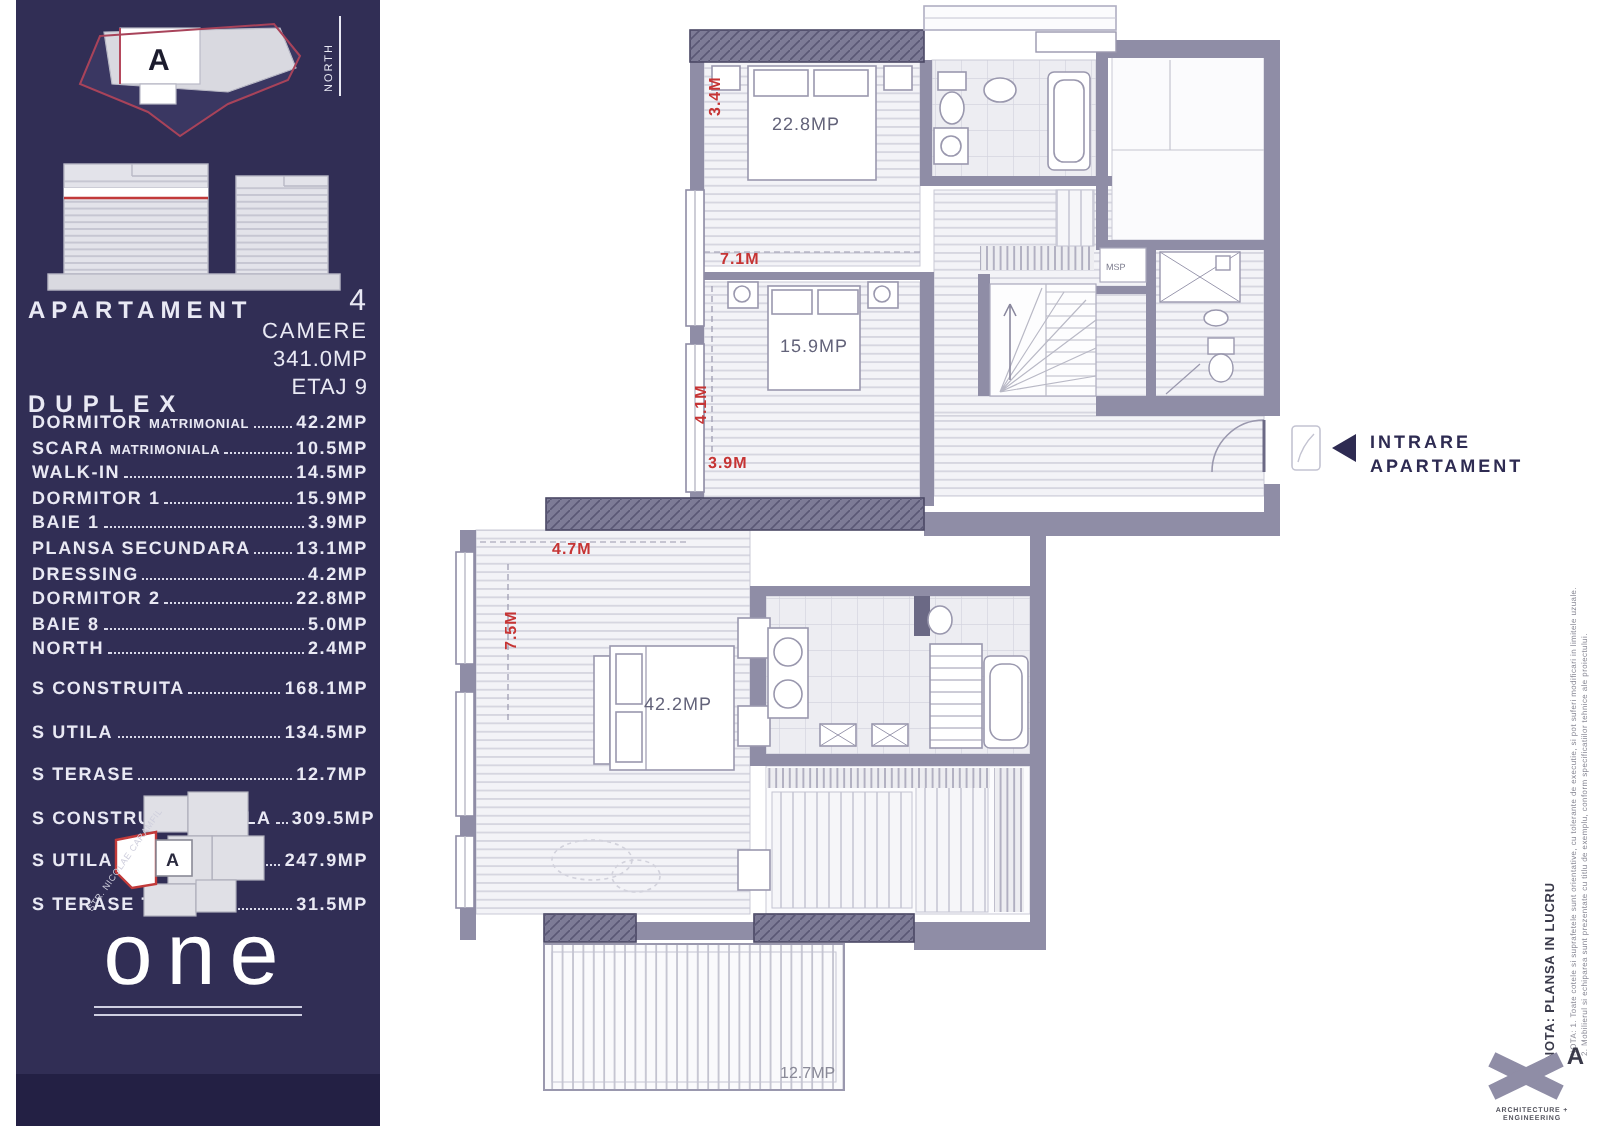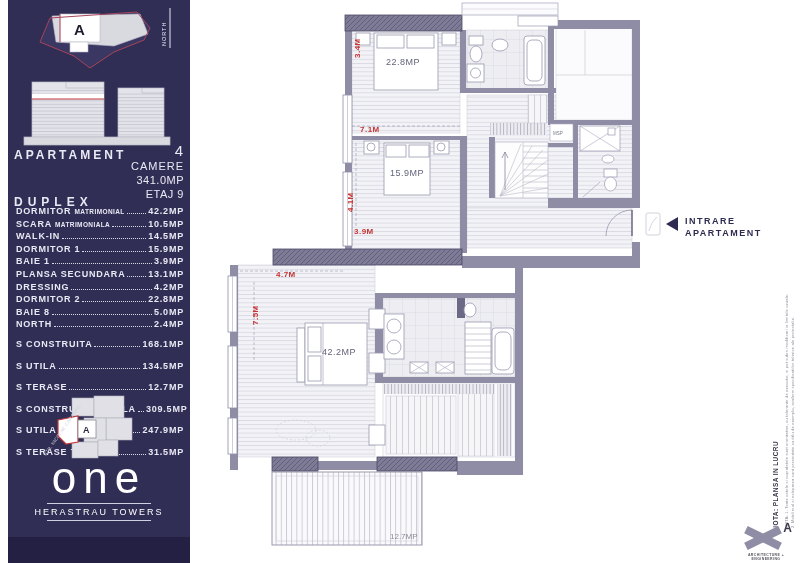--- a/index.html
+++ b/index.html
@@ -403,21 +403,20 @@
     </g>
     <polygon points="20,28 40,24 40,50 28,52 20,44" fill="#ffffff" stroke="#c23a3a" stroke-width="1.2"></polygon>
     <rect x="40" y="28" width="18" height="18" fill="#ffffff" stroke="#8a8a96" stroke-width="0.8"></rect>
     <text x="45" y="41" font-size="9" font-weight="bold" fill="#2a2a3e">A</text>
     <text transform="translate(8,64) rotate(-55)" font-size="4.5" fill="#cfcfdd" letter-spacing="0.3">STR. NICOLAE CARAMFIL</text>
   </svg>
 
   <div class="logo">
     <div class="brand">one</div>
     <div class="rule"></div>
-    <div class="sub">HERASTRAU TOWERS</div>
     <div class="rule"></div>
   </div>
 
   <div class="sidebar-footer"></div>
 </div>
 
 <div class="fineprint">
   <span>NOTA: 1. Toate cotele si suprafetele sunt orientative, cu tolerante de executie, si pot suferi modificari in limitele uzuale.</span><br>
   <span>2. Mobilierul si echiparea sunt prezentate cu titlu de exemplu, conform specificatiilor tehnice ale proiectului.</span>
 </div>

